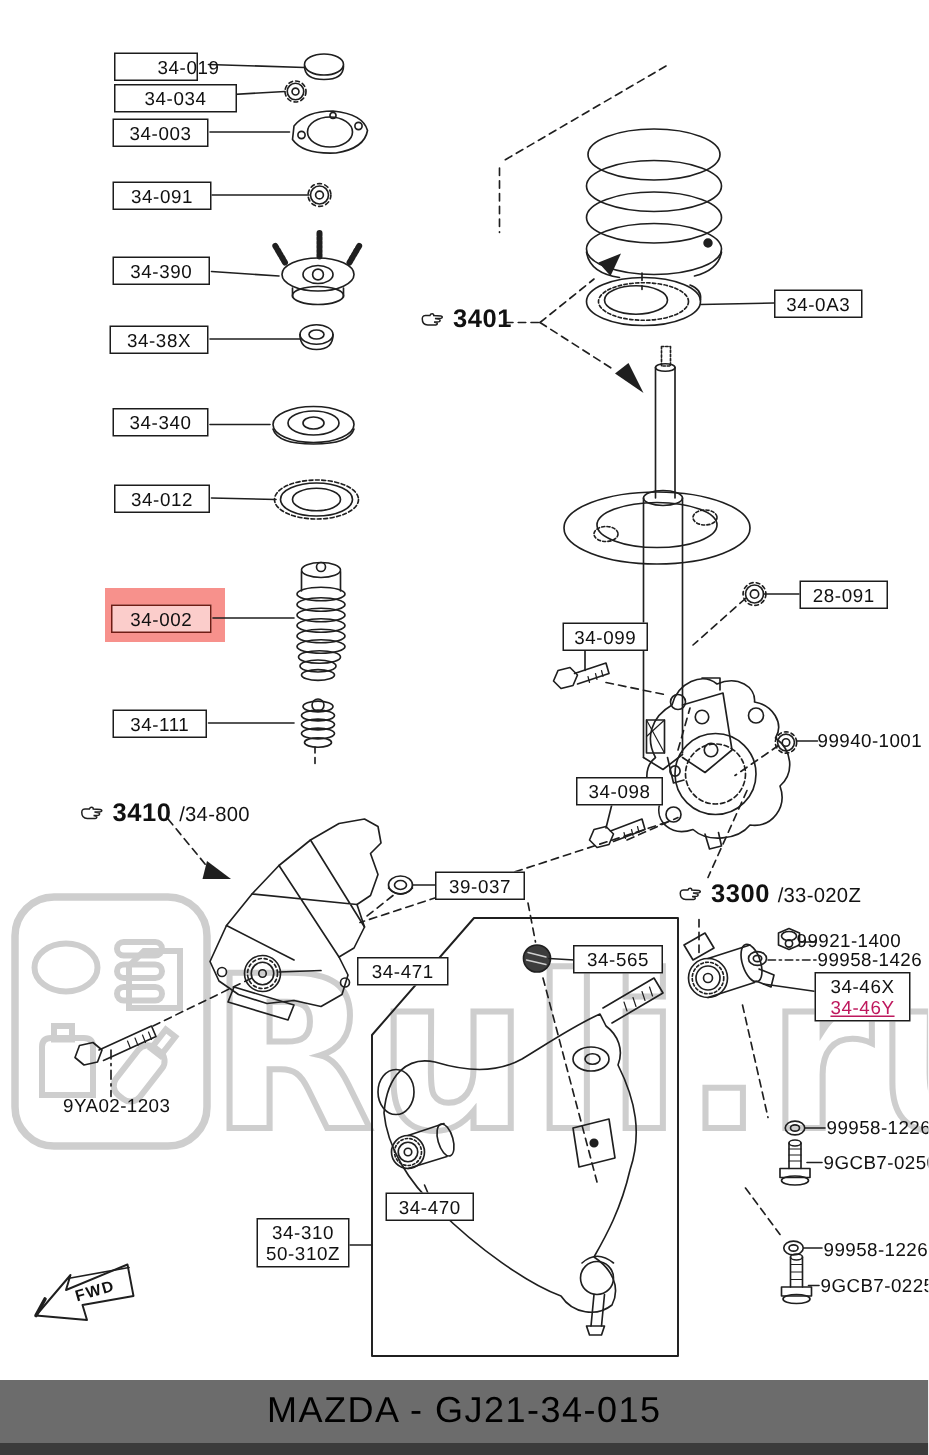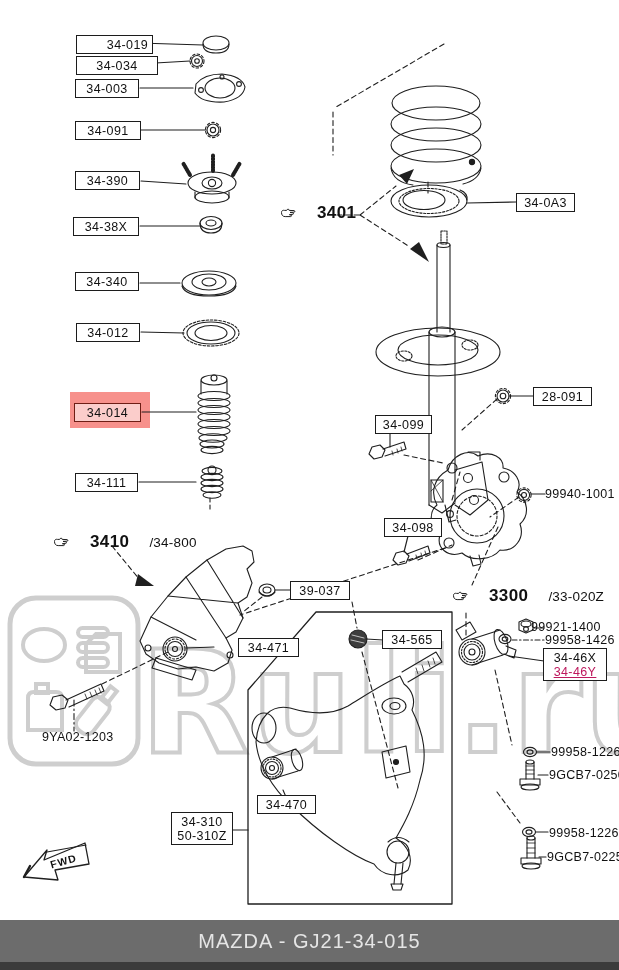--- a/index.html
+++ b/index.html
@@ -11,31 +11,31 @@
   .plabel{position:absolute;box-sizing:border-box;border:1.4px solid #1c1c1c;background:#fff;
           font-size:12.5px;line-height:14px;letter-spacing:.4px;padding:1.5px 2px 1px;
           text-align:center;white-space:nowrap;z-index:4;}
   .plabel.two span{display:block;}
   .alt{color:#be185d;text-decoration:underline;}
   .hl-rect{position:absolute;z-index:2;background:#f7918c;}
   .plabel.hl{background:rgba(255,255,255,.55);border-color:#6e1d15;z-index:4;}
   
   .plain{position:absolute;font-size:12.5px;letter-spacing:.3px;white-space:nowrap;z-index:4;}
   
-  .section{position:absolute;display:flex;align-items:center;gap:20px;z-index:4;white-space:nowrap;}
+  .section{position:absolute;display:flex;align-items:center;gap:5px;z-index:4;white-space:nowrap;}
   .section .code{font-weight:bold;font-size:17px;letter-spacing:.4px;}
   .section .suffix{font-size:13.5px;letter-spacing:.2px;}
   .manicule{flex:0 0 auto;}
   
   .fwd-label{position:absolute;left:50px;top:855px;font-size:10.5px;font-weight:bold;
              transform:rotate(-16deg);letter-spacing:1px;z-index:4;}
   
   .footer{position:absolute;left:0;top:920px;width:619px;height:42px;background:#6c6c6c;
           display:flex;align-items:center;justify-content:center;gap:36px;z-index:6;}
-  .footer span{color:#e5e5e5;font-size:20px;letter-spacing:1px;}
+  .footer span{color:#000000;font-size:24px;letter-spacing:1px;}
   .footer-edge{position:absolute;left:0;top:962px;width:619px;height:8px;background:#3b3b3b;z-index:6;}
   
   #wm{z-index:1;opacity:.8;}
   #diagram{z-index:3;}
 </style>
 </head>
 <body>
 
 <div id="stage">
 
@@ -379,29 +379,29 @@
       <g fill="#1f1f1f" stroke="none">
         <polygon points="414,169 399,175 407,184"></polygon>
         <polygon points="429,262 410,249 419,242"></polygon>
         <polygon points="138,574 154,586 135,586"></polygon>
       </g>
     </g>
   </svg>
 
   <div class="hl-rect" style="left:70px;top:392px;width:80px;height:36px;"></div>
 
-  <div class="plabel" style="left:76px;top:35px;width:77px;padding-left:28px;">34-019</div>
+  <div class="plabel" style="left:76px;top:35px;width:56px;padding-left:28px;">34-019</div>
   <div class="plabel" style="left:76px;top:56px;width:82px;">34-034</div>
   <div class="plabel" style="left:75px;top:79px;width:64px;">34-003</div>
   <div class="plabel" style="left:75px;top:121px;width:66px;">34-091</div>
   <div class="plabel" style="left:75px;top:171px;width:65px;">34-390</div>
   <div class="plabel" style="left:73px;top:217px;width:66px;">34-38X</div>
   <div class="plabel" style="left:75px;top:272px;width:64px;">34-340</div>
   <div class="plabel" style="left:76px;top:323px;width:64px;">34-012</div>
-  <div class="plabel hl" style="left:74px;top:403px;width:67px;">34-014</div>
+  <div class="plabel hl" style="left:74px;top:403px;width:67px;">34-002</div>
   <div class="plabel" style="left:75px;top:473px;width:63px;">34-111</div>
   <div class="plabel" style="left:516px;top:193px;width:59px;">34-0A3</div>
   <div class="plabel" style="left:533px;top:387px;width:59px;">28-091</div>
   <div class="plabel" style="left:375px;top:415px;width:57px;">34-099</div>
   <div class="plabel" style="left:384px;top:518px;width:58px;">34-098</div>
   <div class="plabel" style="left:290px;top:581px;width:60px;">39-037</div>
   <div class="plabel" style="left:213px;top:638px;width:61px;margin-left:25px;">34-471</div>
   <div class="plabel" style="left:382px;top:630px;width:60px;">34-565</div>
   <div class="plabel" style="left:257px;top:795px;width:59px;">34-470</div>
 

